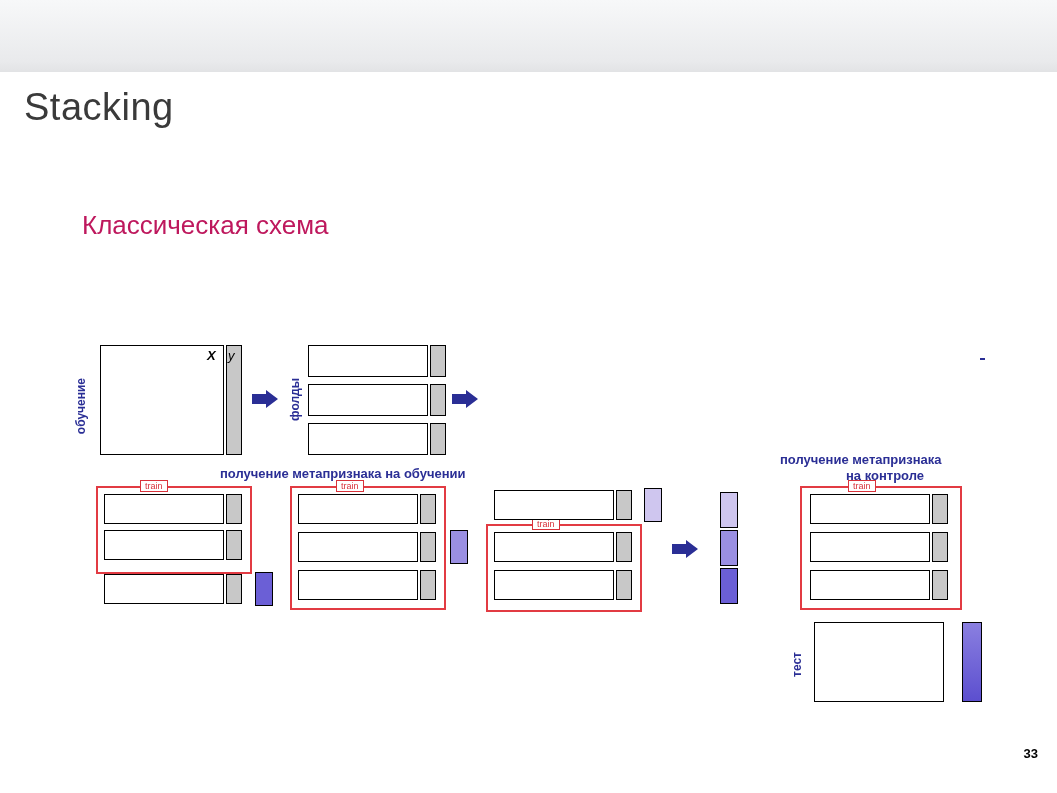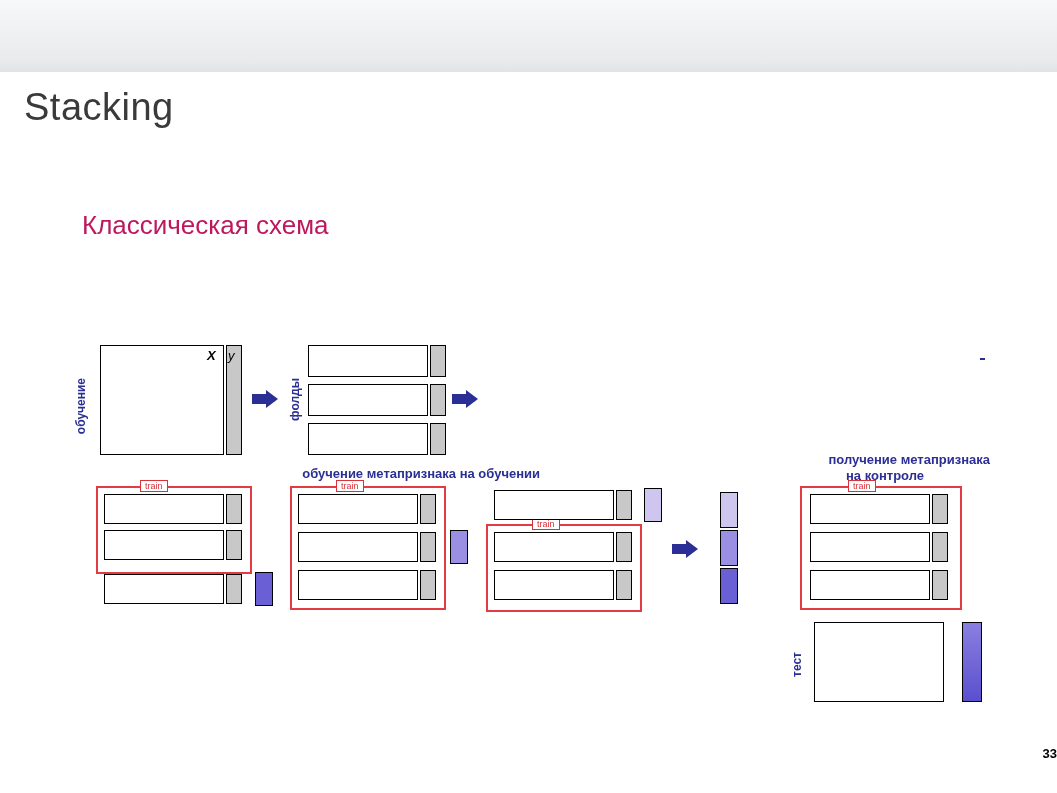--- a/index.html
+++ b/index.html
@@ -25,21 +25,21 @@
   }
   .subtitle {
     position: absolute;
     left: 82px; top: 210px;
     font-size: 26px;
     color: #be185d;
     font-weight: 300;
   }
   .page-num {
     position: absolute;
-    right: 0; bottom: 32px;
+    right: 19px; bottom: 32px;
     font-size: 13px;
     font-weight: bold;
   }
   .vlabel {
     position: absolute;
     writing-mode: vertical-rl;
     transform: rotate(180deg);
     font-size: 12px;
     color: #2a2e95;
     font-weight: 600;
@@ -60,21 +60,21 @@
   .xy {
     font-style: italic;
     font-size: 13px;
     font-weight: 700;
   }
   .arrow-right-svg { display: block; }
   .caption-navy {
     font-size: 13px;
     color: #2a2e95;
     font-weight: 600;
-    text-align: right;
+    text-align: left;
   }
   .caption-line2 {
     font-size: 13px;
     color: #2a2e95;
     font-weight: 600;
     text-align: center;
   }
   .red-tag {
     position: absolute;
     background: #fff;
@@ -124,21 +124,21 @@
 <div class="abs narrow-col" style="left:430px; top:345px; width:14px; height:30px;"></div>
 <div class="abs fold-row" style="left:308px; top:384px; width:118px; height:30px;"></div>
 <div class="abs narrow-col" style="left:430px; top:384px; width:14px; height:30px;"></div>
 <div class="abs fold-row" style="left:308px; top:423px; width:118px; height:30px;"></div>
 <div class="abs narrow-col" style="left:430px; top:423px; width:14px; height:30px;"></div>
 
 <svg class="abs arrow-right-svg" style="left:452px; top:390px;" width="26" height="18" viewBox="0 0 26 18">
   <path d="M0 4 h14 v-4 l12 9 l-12 9 v-4 h-14 z" fill="#2a2e95"></path>
 </svg>
 
-<div class="abs caption-navy" style="left:220px; top:466px; width:320px;">обучение метапризнака на обучении</div>
+<div class="abs caption-navy" style="left:220px; top:466px; width:320px;">получение метапризнака на обучении</div>
 
 <div class="abs" style="left:96px; top:486px; width:152px; height:84px; border:2px solid #e23b43;"></div>
 <div class="abs red-tag" style="left:140px; top:480px;">train</div>
 <div class="abs stack-row" style="left:104px; top:494px; width:118px; height:28px;"></div>
 <div class="abs stack-narrow" style="left:226px; top:494px; width:14px; height:28px;"></div>
 <div class="abs stack-row" style="left:104px; top:530px; width:118px; height:28px;"></div>
 <div class="abs stack-narrow" style="left:226px; top:530px; width:14px; height:28px;"></div>
 
 <div class="abs stack-row" style="left:104px; top:574px; width:118px; height:28px;"></div>
 <div class="abs stack-narrow" style="left:226px; top:574px; width:14px; height:28px;"></div>

